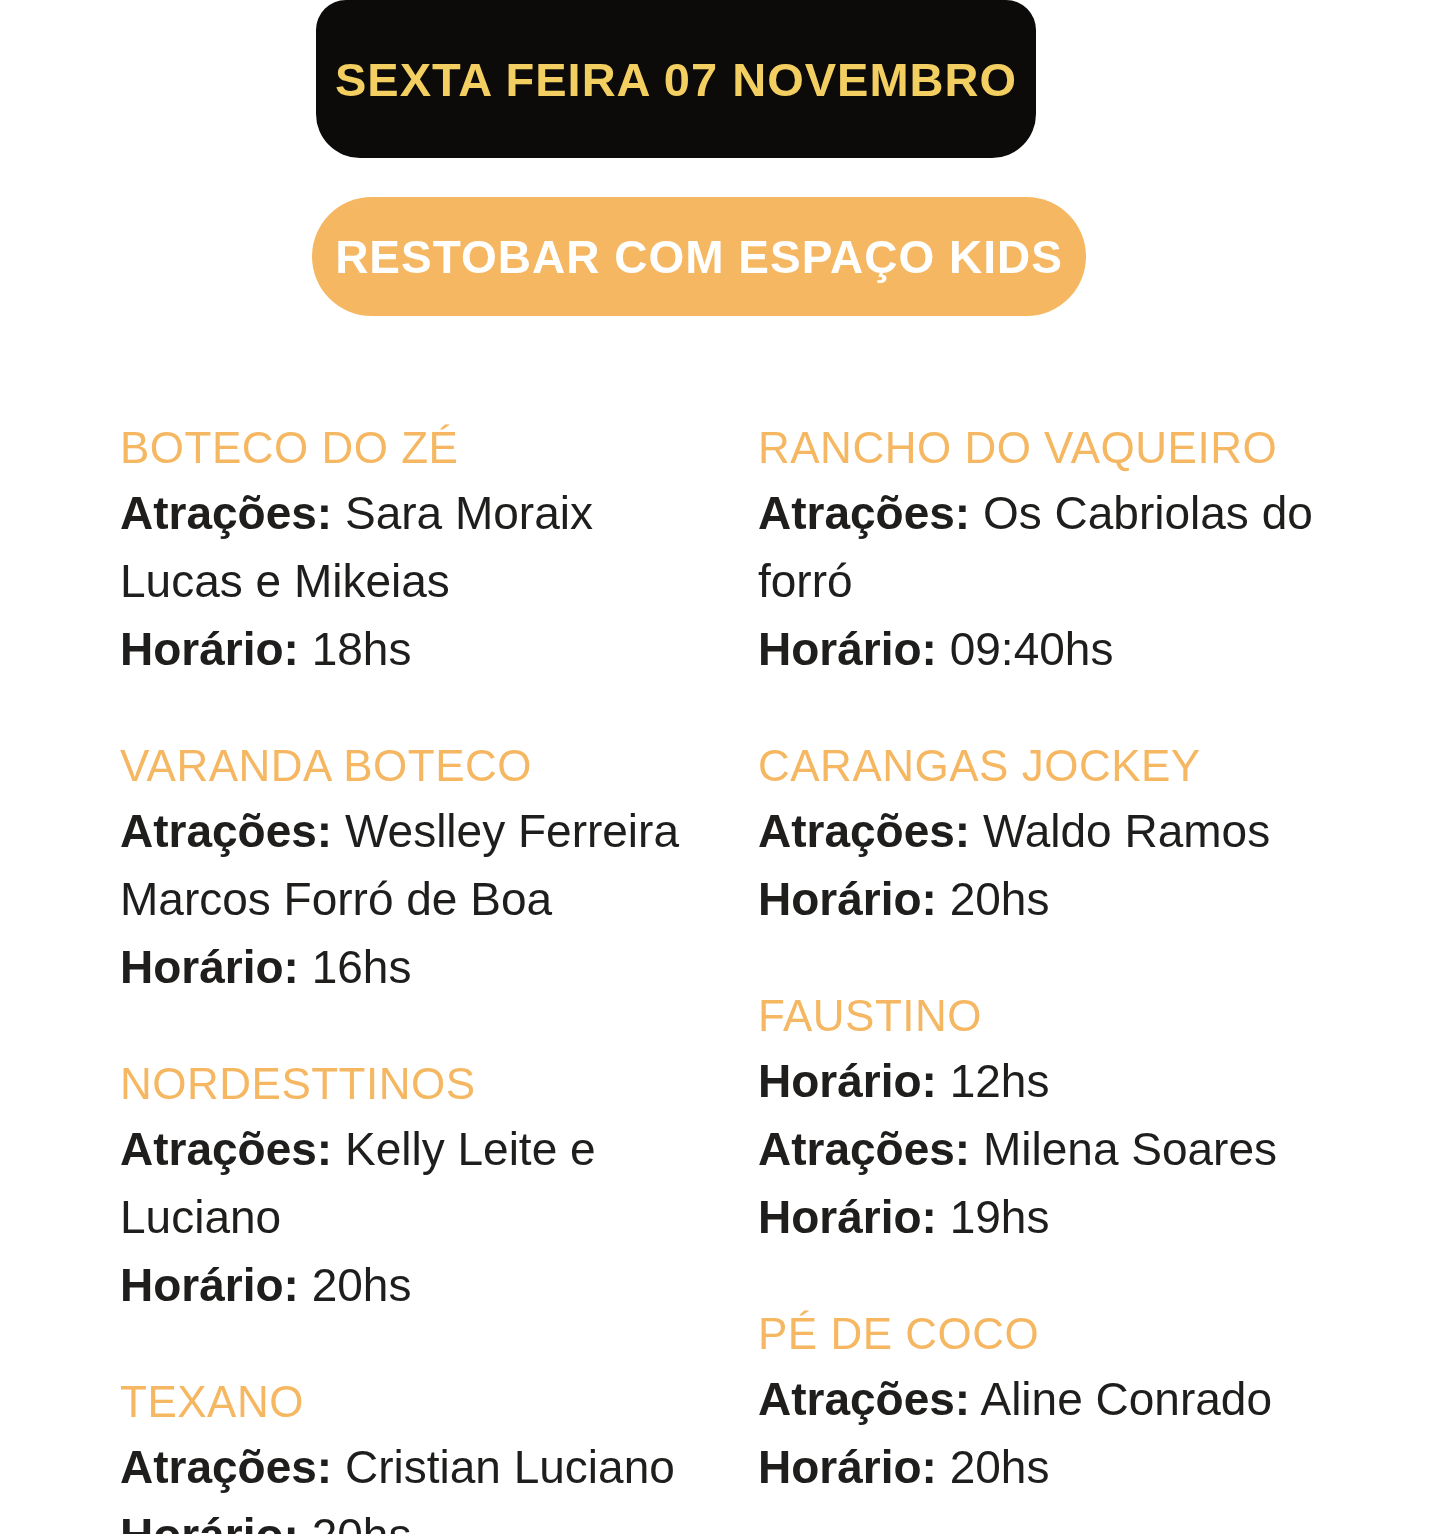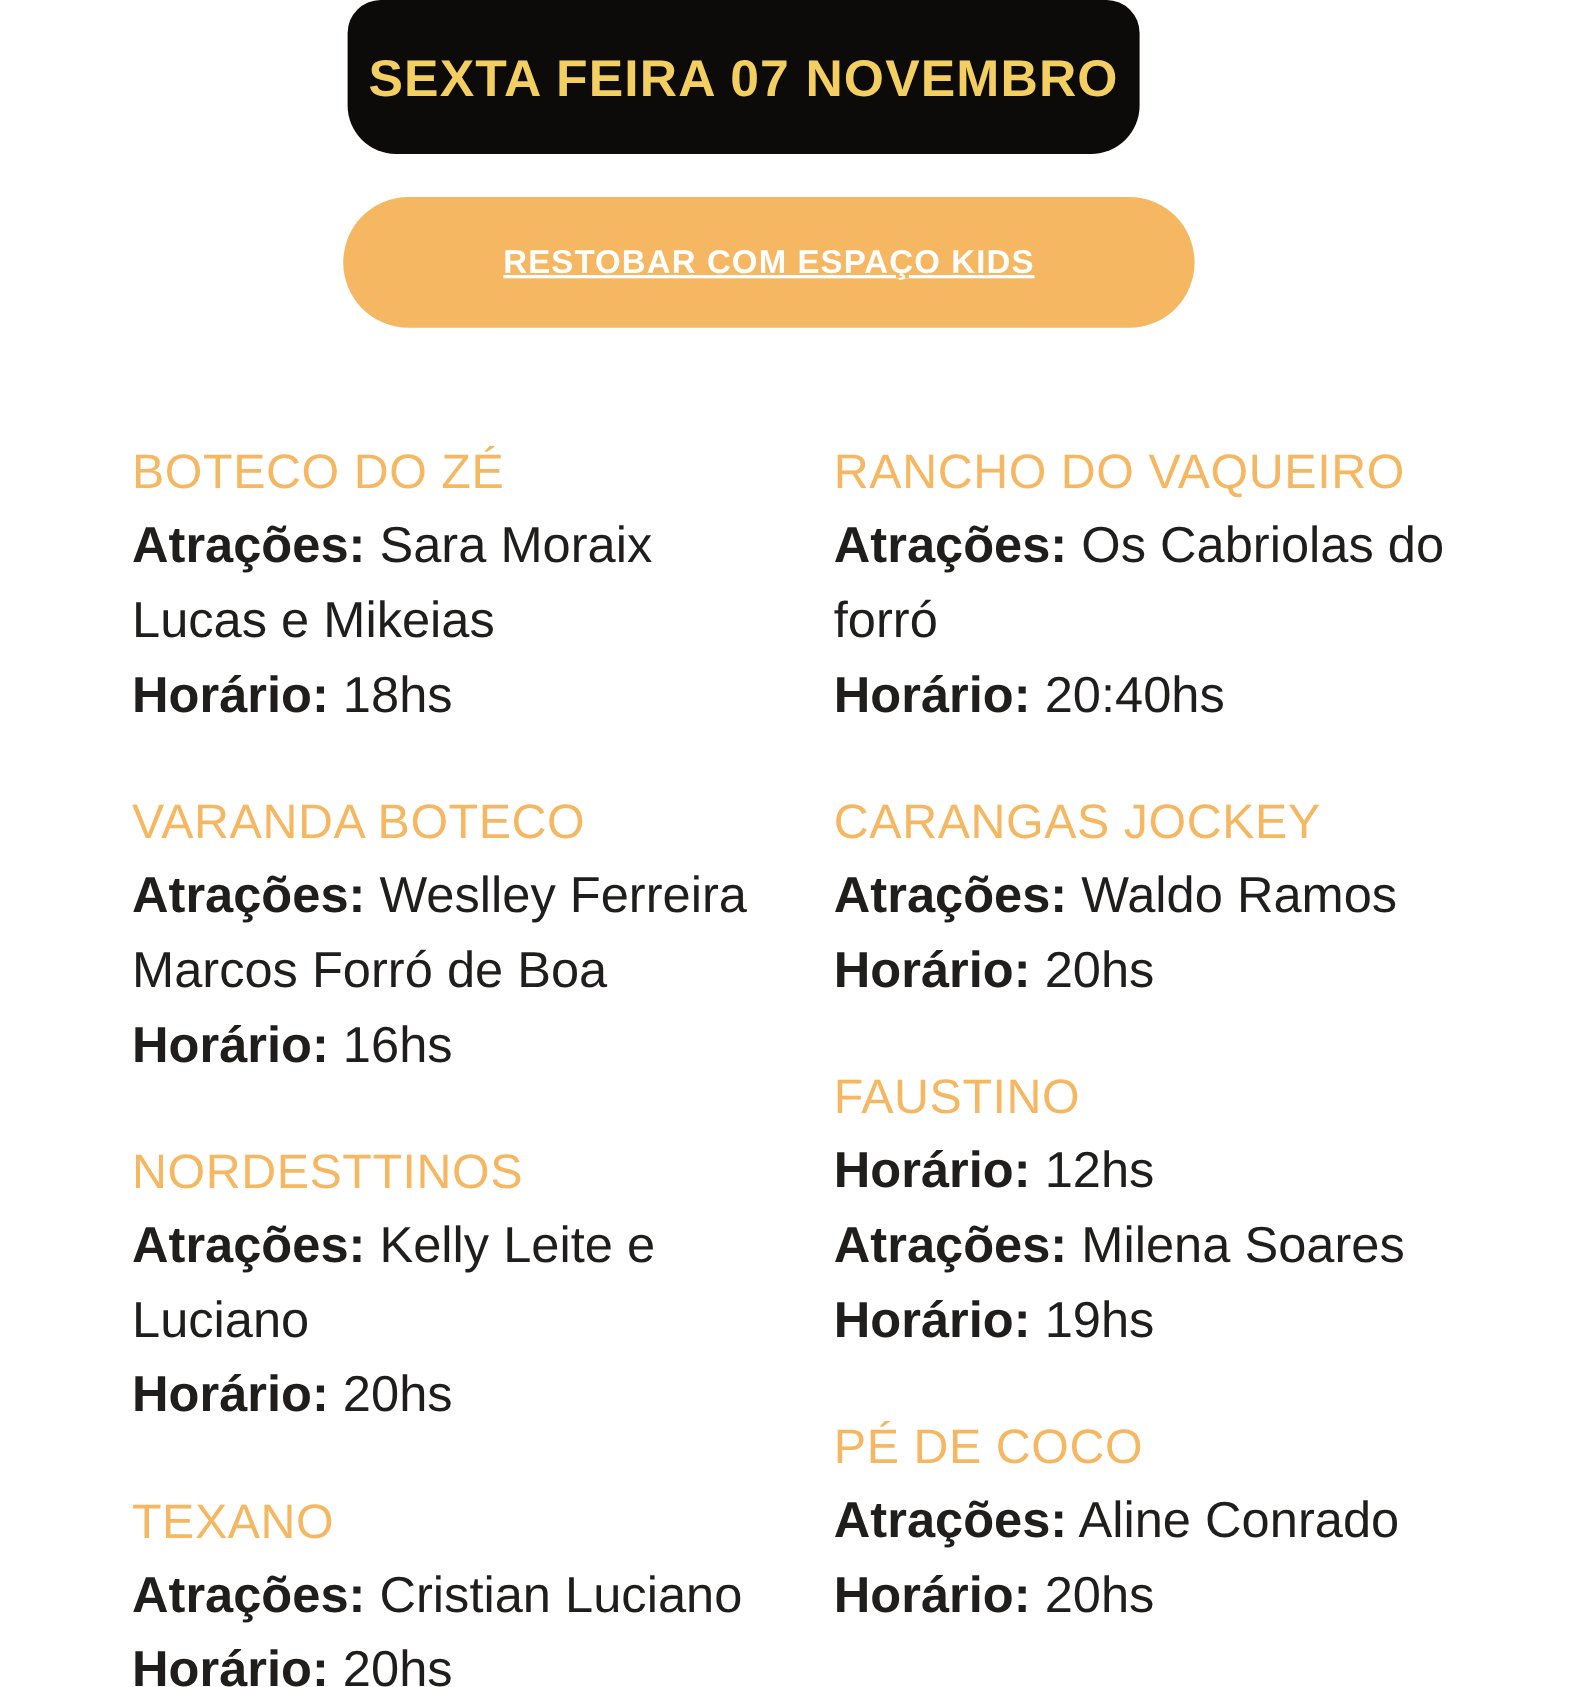--- a/index.html
+++ b/index.html
@@ -15,21 +15,21 @@
   body {
     width: 1429px;
     height: 1534px;
     background: var(--page-bg);
     font-family: "Liberation Sans", "DejaVu Sans", sans-serif;
     overflow: hidden;
   }
   .date-banner {
     margin-left: 316px;
     width: 720px;
-    height: 140px;
+    height: 158px;
     background: var(--banner-black);
     border-radius: 30px 30px 44px 44px;
     display: flex;
     align-items: center;
     justify-content: center;
   }
   .date-banner .banner-text {
     color: var(--banner-yellow);
     font-size: 47px;
     font-weight: 700;
@@ -41,25 +41,24 @@
     width: 774px;
     height: 119px;
     background: var(--accent-orange);
     border-radius: 60px;
     display: flex;
     align-items: center;
     justify-content: center;
   }
   .venue-type-banner .banner-text {
     color: var(--banner-white);
-    font-size: 30px;
+    font-size: 46px;
     font-weight: 700;
     letter-spacing: 1px;
     white-space: nowrap;
-    text-decoration: underline;
   }
   .columns {
     margin-top: 101px;
     padding-left: 120px;
     display: flex;
     gap: 38px;
   }
   .column {
     width: 600px;
     display: flex;
@@ -115,21 +114,21 @@
         <section class="venue">
           <h2 class="venue-name">TEXANO</h2>
           <p class="line"><strong>Atrações:</strong><span> Cristian Luciano</span></p>
           <p class="line"><strong>Horário:</strong><span> 20hs</span></p>
         </section>
       </div>
     <div class="column">
         <section class="venue">
           <h2 class="venue-name">RANCHO DO VAQUEIRO</h2>
           <p class="line"><strong>Atrações:</strong><span> Os Cabriolas do forró</span></p>
-          <p class="line"><strong>Horário:</strong><span> 20:40hs</span></p>
+          <p class="line"><strong>Horário:</strong><span> 09:40hs</span></p>
         </section>
         <section class="venue">
           <h2 class="venue-name">CARANGAS JOCKEY</h2>
           <p class="line"><strong>Atrações:</strong><span> Waldo Ramos</span></p>
           <p class="line"><strong>Horário:</strong><span> 20hs</span></p>
         </section>
         <section class="venue">
           <h2 class="venue-name">FAUSTINO</h2>
           <p class="line"><strong>Horário:</strong><span> 12hs</span></p>
           <p class="line"><strong>Atrações:</strong><span> Milena Soares</span></p>

